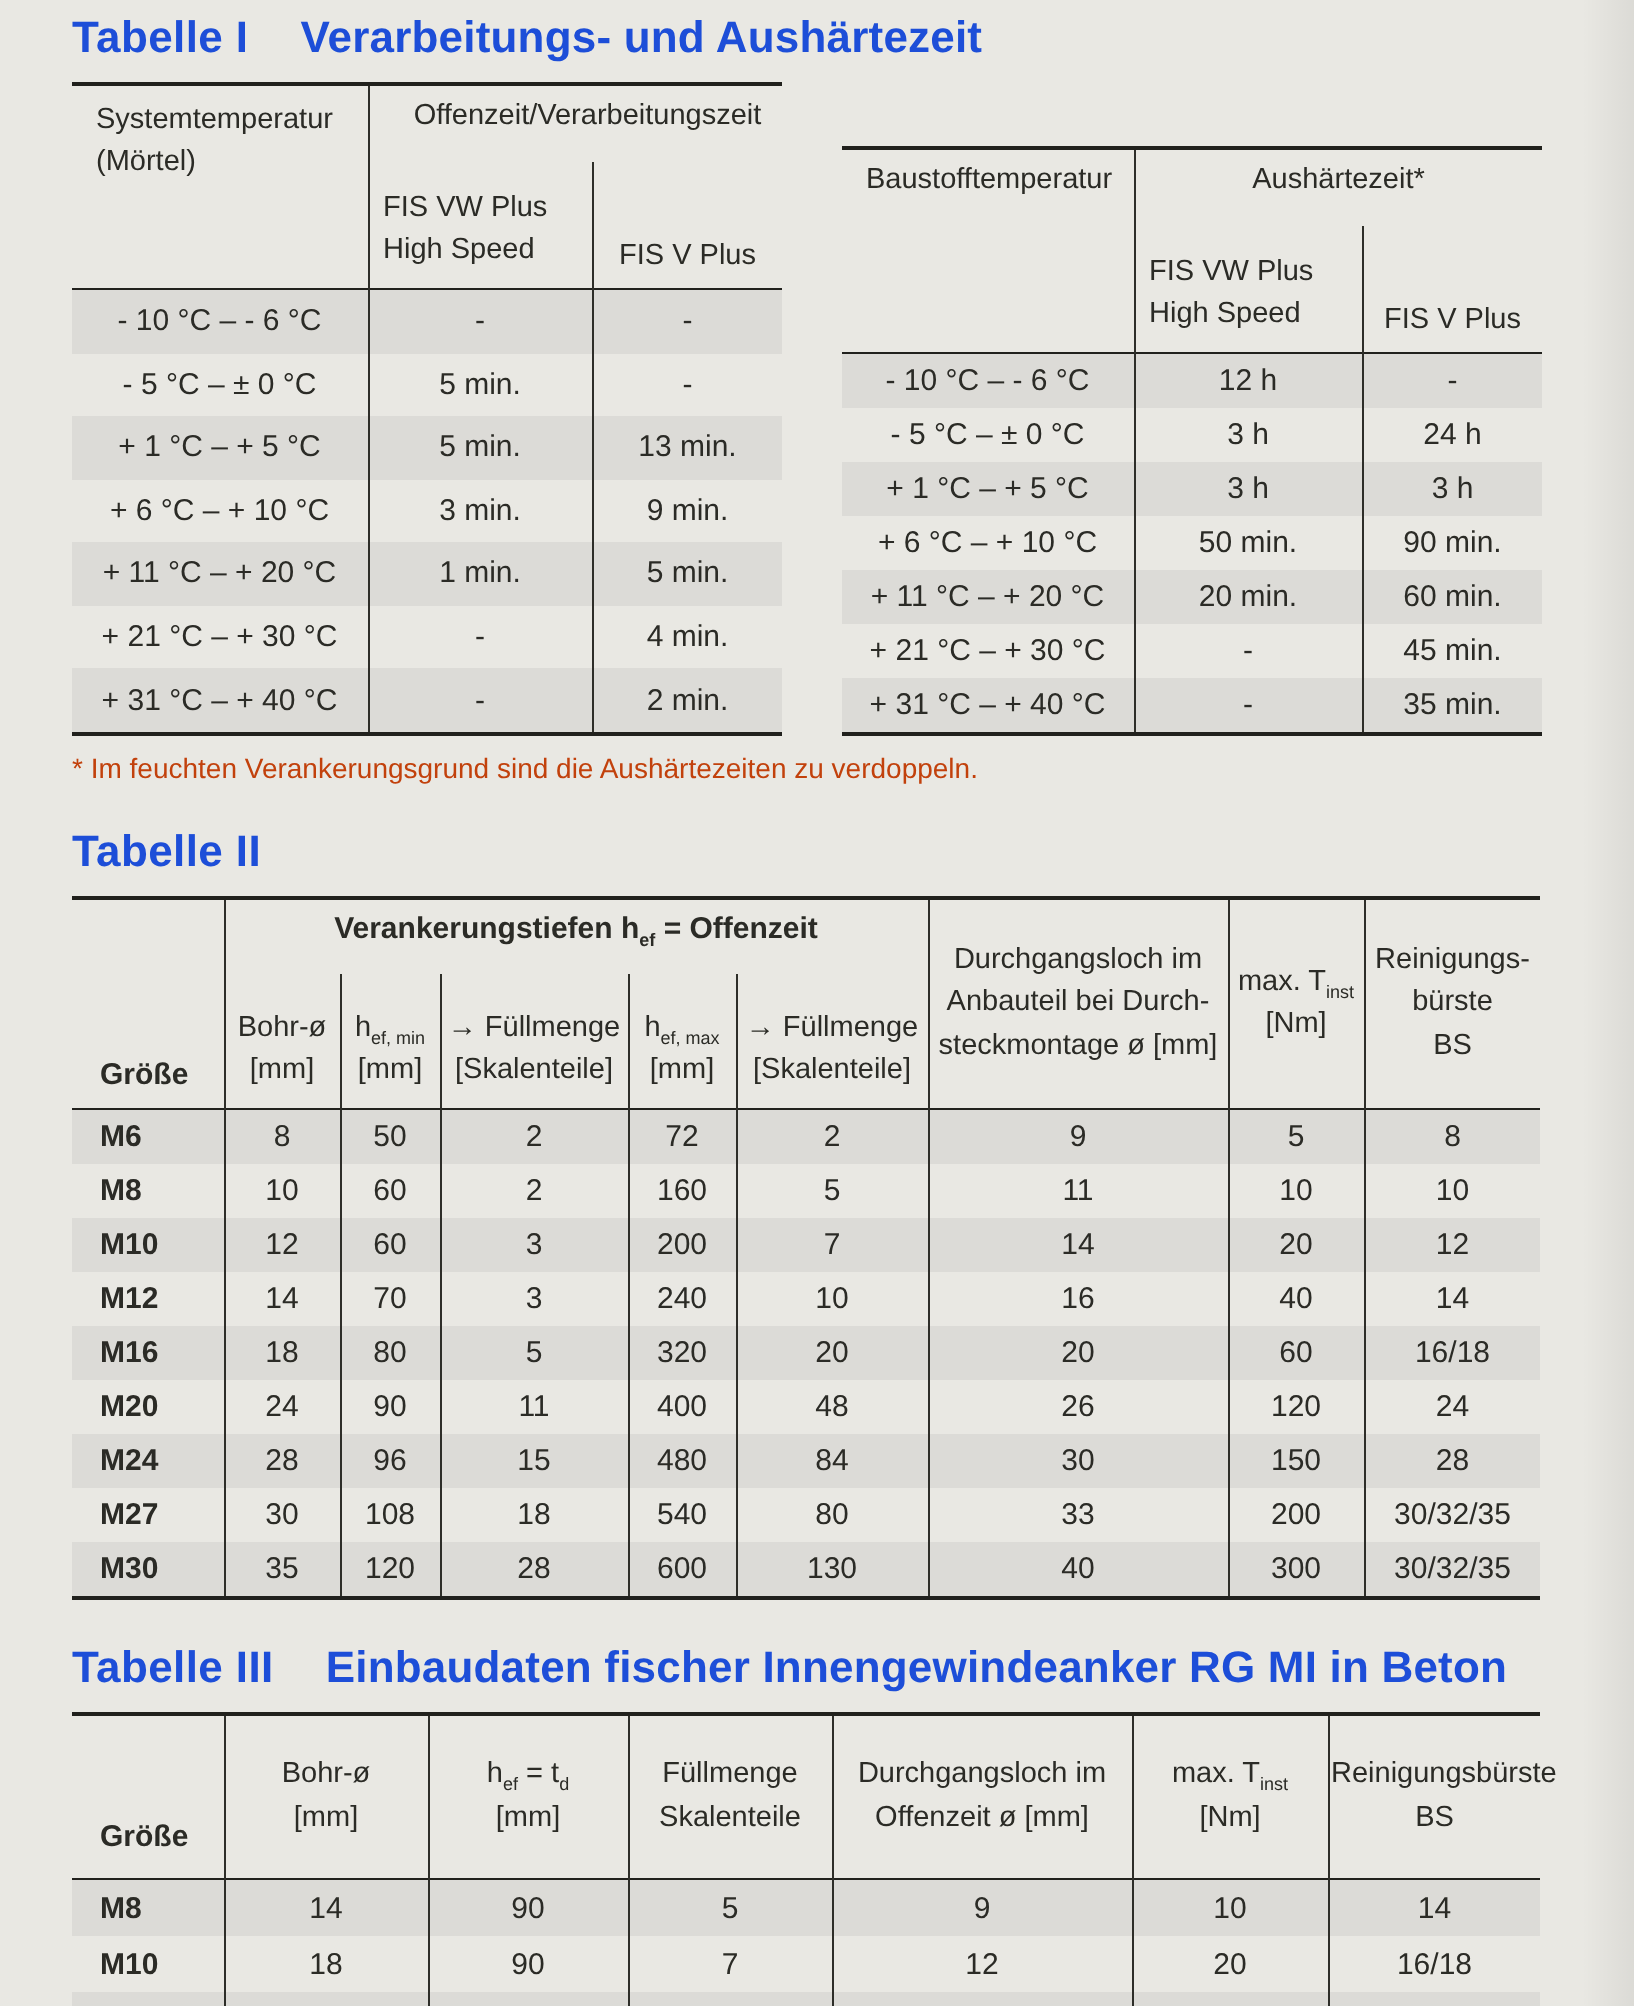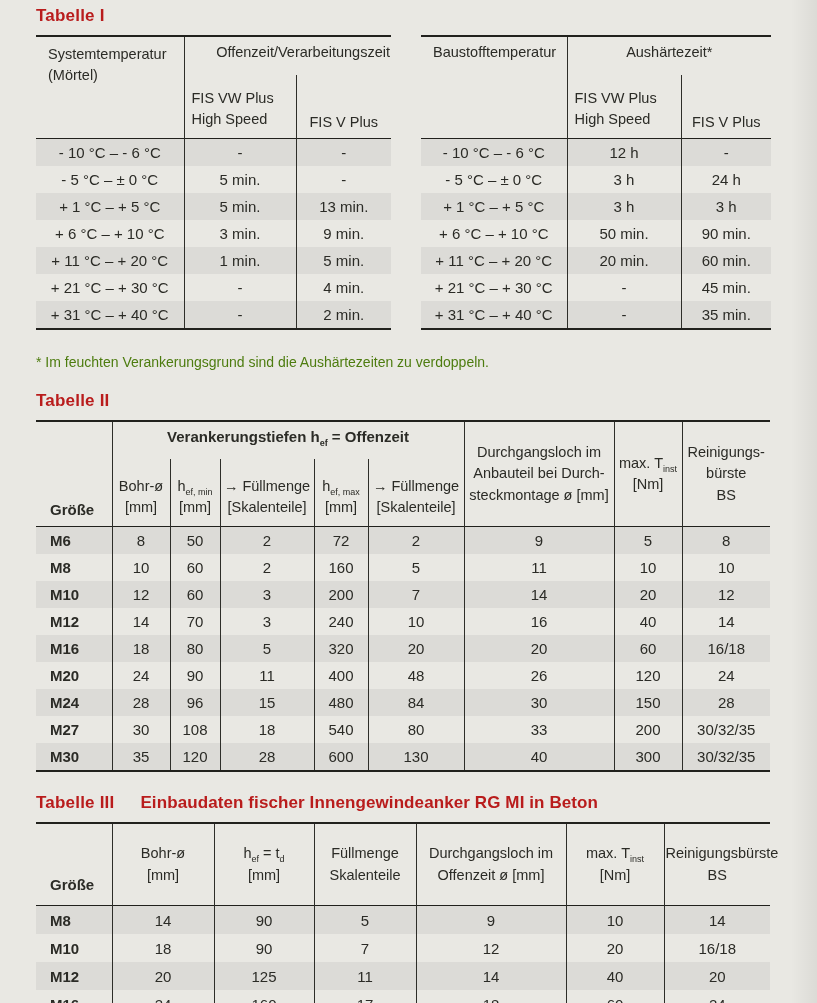--- a/index.html
+++ b/index.html
@@ -8,40 +8,40 @@
     background:#e9e8e3;
     font-family:"Liberation Sans",sans-serif;
     color:#26261f;
     position:relative;overflow:hidden;
   }
   .page{padding:6px 47px 0 36px;position:relative;}
   .scan-edge{position:absolute;top:0;right:0;width:26px;height:1003px;
     background:linear-gradient(to right, rgba(0,0,0,0), rgba(0,0,0,0.06));}
   
   .title{display:flex;gap:26px;align-items:baseline;margin:0 0 9px 0;
-    font-size:17px;font-weight:bold;color:#b91c1c;letter-spacing:0.2px;}
+    font-size:22px;font-weight:bold;color:#1d4ed8;letter-spacing:0.2px;}
   .title .ttext{letter-spacing:0.1px;}
   
   table{border-collapse:collapse;table-layout:fixed;
     border-top:2.5px solid #21211d;border-bottom:2.5px solid #21211d;
     font-size:15px;color:#2b2b26;}
   thead{border-bottom:1.8px solid #21211d;}
   th{font-weight:normal;font-size:14.5px;color:#2b2b26;}
   .br{border-right:1.5px solid #2e2e29;}
   sub{font-size:9px;line-height:0;}
   .line{display:block;line-height:1.45;}
   tbody td{height:27px;text-align:center;padding:0;}
   tbody tr:nth-child(odd){background:rgba(60,60,50,0.07);}
   
   .t1wrap{display:flex;gap:30px;}
-  .t1L{width:355px;} .t1R{width:350px;}
+  .t1L{width:355px;} .t1R{width:350px;margin-top:32px;}
   .t1 thead tr:nth-child(1) th{height:30px;vertical-align:top;padding-top:7px;}
   .t1 thead tr:nth-child(2) th{height:54px;vertical-align:bottom;padding-bottom:8px;}
   .t1 th.c1{vertical-align:top;text-align:left;padding:7px 0 0 12px;}
-  .t1 th.grpL{text-align:right;padding-left:13px;}
+  .t1 th.grpL{text-align:center;padding-left:13px;}
   .t1 th.grpC{text-align:center;}
   .t1 th.sub1{text-align:left;padding-left:7px;line-height:1.35;}
   .t1 th.sub2{text-align:center;}
   .t1 tbody td:nth-child(1),.t1 tbody td:nth-child(2){border-right:1.5px solid #2e2e29;}
   
   .t2{width:734px;}
   .t2 thead tr:nth-child(1) th.grp2{height:30px;vertical-align:top;padding-top:6px;
       font-weight:bold;font-size:15px;text-align:center;}
   .t2 thead tr:nth-child(2) th{height:58px;vertical-align:bottom;padding-bottom:8px;
       text-align:center;line-height:1.4;}
@@ -51,30 +51,31 @@
   .t2 tbody td:not(:last-child){border-right:1.5px solid #2e2e29;}
   .t2 tbody td:first-child,.t3 tbody td:first-child{
       text-align:left;padding-left:14px;font-weight:bold;}
   
   .t3{width:734px;}
   .t3 thead th{height:72px;vertical-align:middle;text-align:center;line-height:1.5;}
   .t3 th.gro{vertical-align:bottom;text-align:left;padding:0 0 9px 14px;
       font-weight:bold;font-size:15px;}
   .t3 tbody td{height:28px;}
   .t3 tbody td:not(:last-child){border-right:1.5px solid #2e2e29;}
-  .footnote{margin-top:24px;font-size:14px;color:#4d7c0f;}
+  .footnote{margin-top:8px;font-size:14px;color:#c2410c;}
   .mt{margin-top:21px;}
 </style>
 </head>
 <body>
 
 <div class="page">
 
   <div class="title">
     <span>Tabelle I</span>
+    <span class="ttext">Verarbeitungs- und Aushärtezeit</span>
   </div>
 
   <div class="t1wrap">
     <table class="t1 t1L">
       <colgroup>
           <col style="width:148px">
           <col style="width:112px">
           <col style="width:95px">
         </colgroup>
       <thead>

